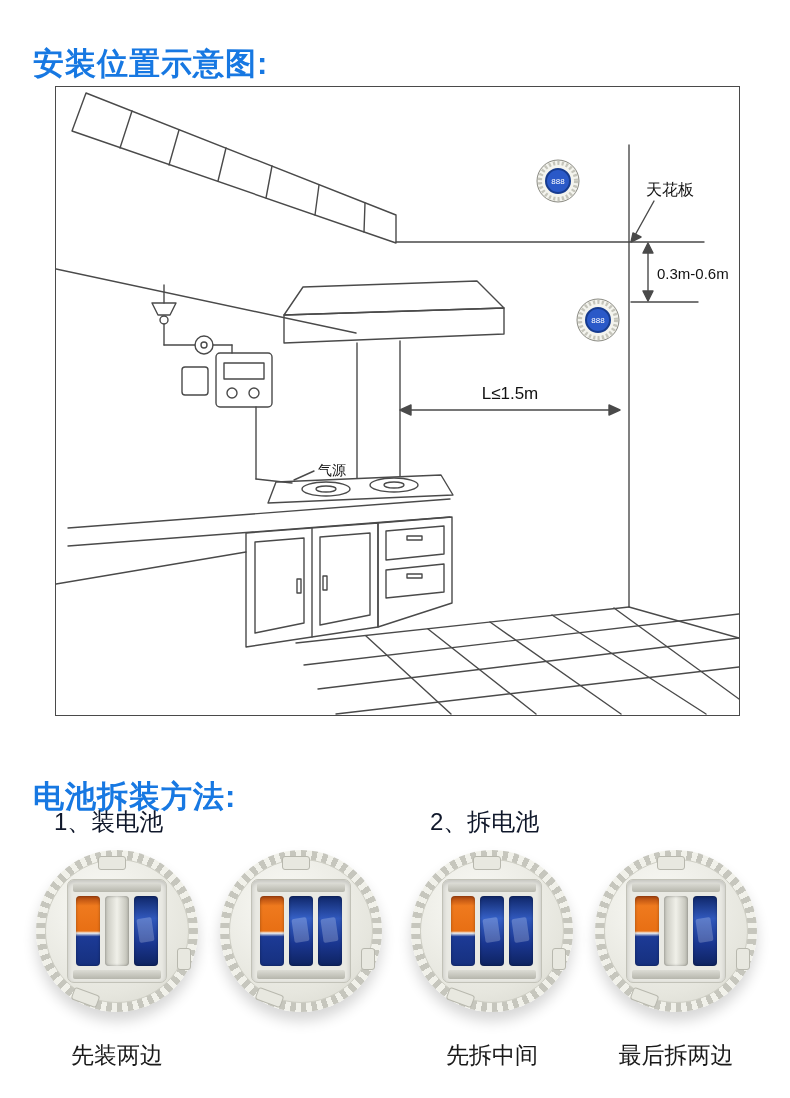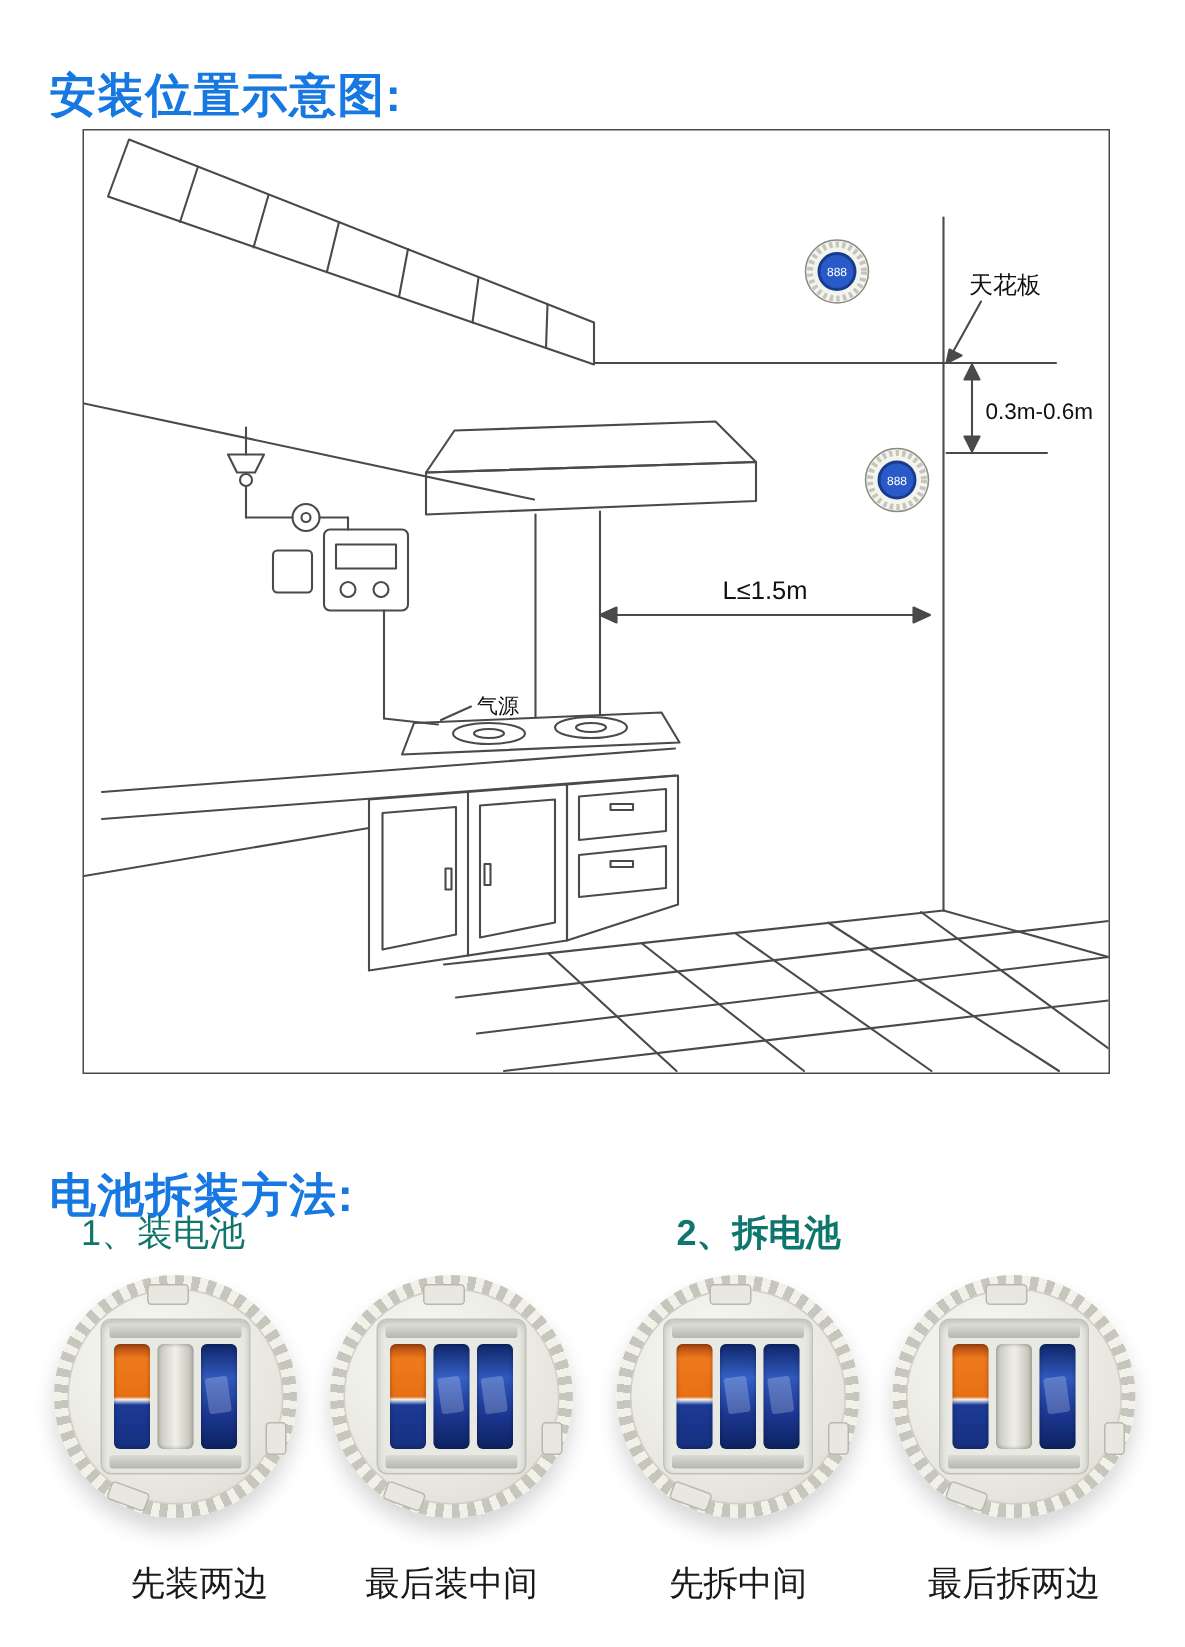--- a/index.html
+++ b/index.html
@@ -7,23 +7,23 @@
   .page { position:relative; width:790px; height:1098px; background:#ffffff; overflow:hidden; }
 
   .sec-title { position:absolute; color:#1778e2; font-size:31px; font-weight:bold; letter-spacing:1px; white-space:nowrap; }
   #title-install { left:33px; top:22px; }
   #title-battery { left:33px; top:755px; }
 
   .diagram-box { position:absolute; left:55px; top:86px; width:683px; height:628px; border:1px solid #4a4a4a; background:#ffffff; }
   .diagram-box svg { display:block; }
   svg text { font-family:"Liberation Sans", sans-serif; }
 
-  .step-label { position:absolute; top:806px; font-size:24px; color:#0f766e; white-space:nowrap; }
+  .step-label { position:absolute; top:806px; font-size:24px; color:#0f172a; white-space:nowrap; }
   #step-1 { left:54px; }
-  #step-2 { left:451px;font-weight:bold; }
+  #step-2 { left:430px; }
 
   .device { position:absolute; top:850px; width:162px; height:162px; margin:0; }
   .rim { width:100%; height:100%; border-radius:50%; box-sizing:border-box; padding:9px;
          background: repeating-conic-gradient(#c6c6bd 0deg 4deg, #f1f1ea 4deg 8deg);
          box-shadow: 0 9px 14px rgba(0,0,0,.16); }
   .face { width:100%; height:100%; border-radius:50%; position:relative; box-sizing:border-box;
           border:1px solid #cfcfc5;
           background: radial-gradient(circle at 38% 32%, #fafaf6, #e6e6de 68%, #d6d6cd); }
   .recess { position:absolute; left:50%; top:50%; transform:translate(-50%,-50%);
             width:98px; height:102px; background:#e9e9e3; border:1px solid #c2c2b8; border-radius:7px;
@@ -42,21 +42,21 @@
   .t-top { width:26px; height:12px; left:52px; top:-4px; }
   .t-bl  { width:25px; height:11px; left:26px; bottom:-2px; transform:rotate(20deg); }
   .t-br  { width:12px; height:20px; right:-3px; top:88px; }
 
   #device-1 { left:36px; }
   #device-2 { left:220px; }
   #device-3 { left:411px; }
   #device-4 { left:595px; }
 
   .caption { position:absolute; top:1040px; width:162px; text-align:center; font-size:23px; color:#1a1a1a; white-space:nowrap; }
-  #caption-1 { left:52px; }
+  #caption-1 { left:36px; }
   #caption-2 { left:220px; }
   #caption-3 { left:411px; }
   #caption-4 { left:595px; }
 </style>
 </head>
 <body>
 
 <div class="page">
 
   <h1 class="sec-title" id="title-install">安装位置示意图:</h1>
@@ -263,17 +263,16 @@
             <div class="batt mid"></div>
             <div class="batt blue"></div>
           </div>
           <div class="contact"></div>
         </div>
       </div>
     </div>
   </figure>
 
   <div class="caption" id="caption-1">先装两边</div>
-  <div class="caption" id="caption-2">最后装中间</div>
   <div class="caption" id="caption-4">最后拆两边</div>
   <div class="caption" id="caption-3">先拆中间</div>
 
 </div>
 
 </body></html>

